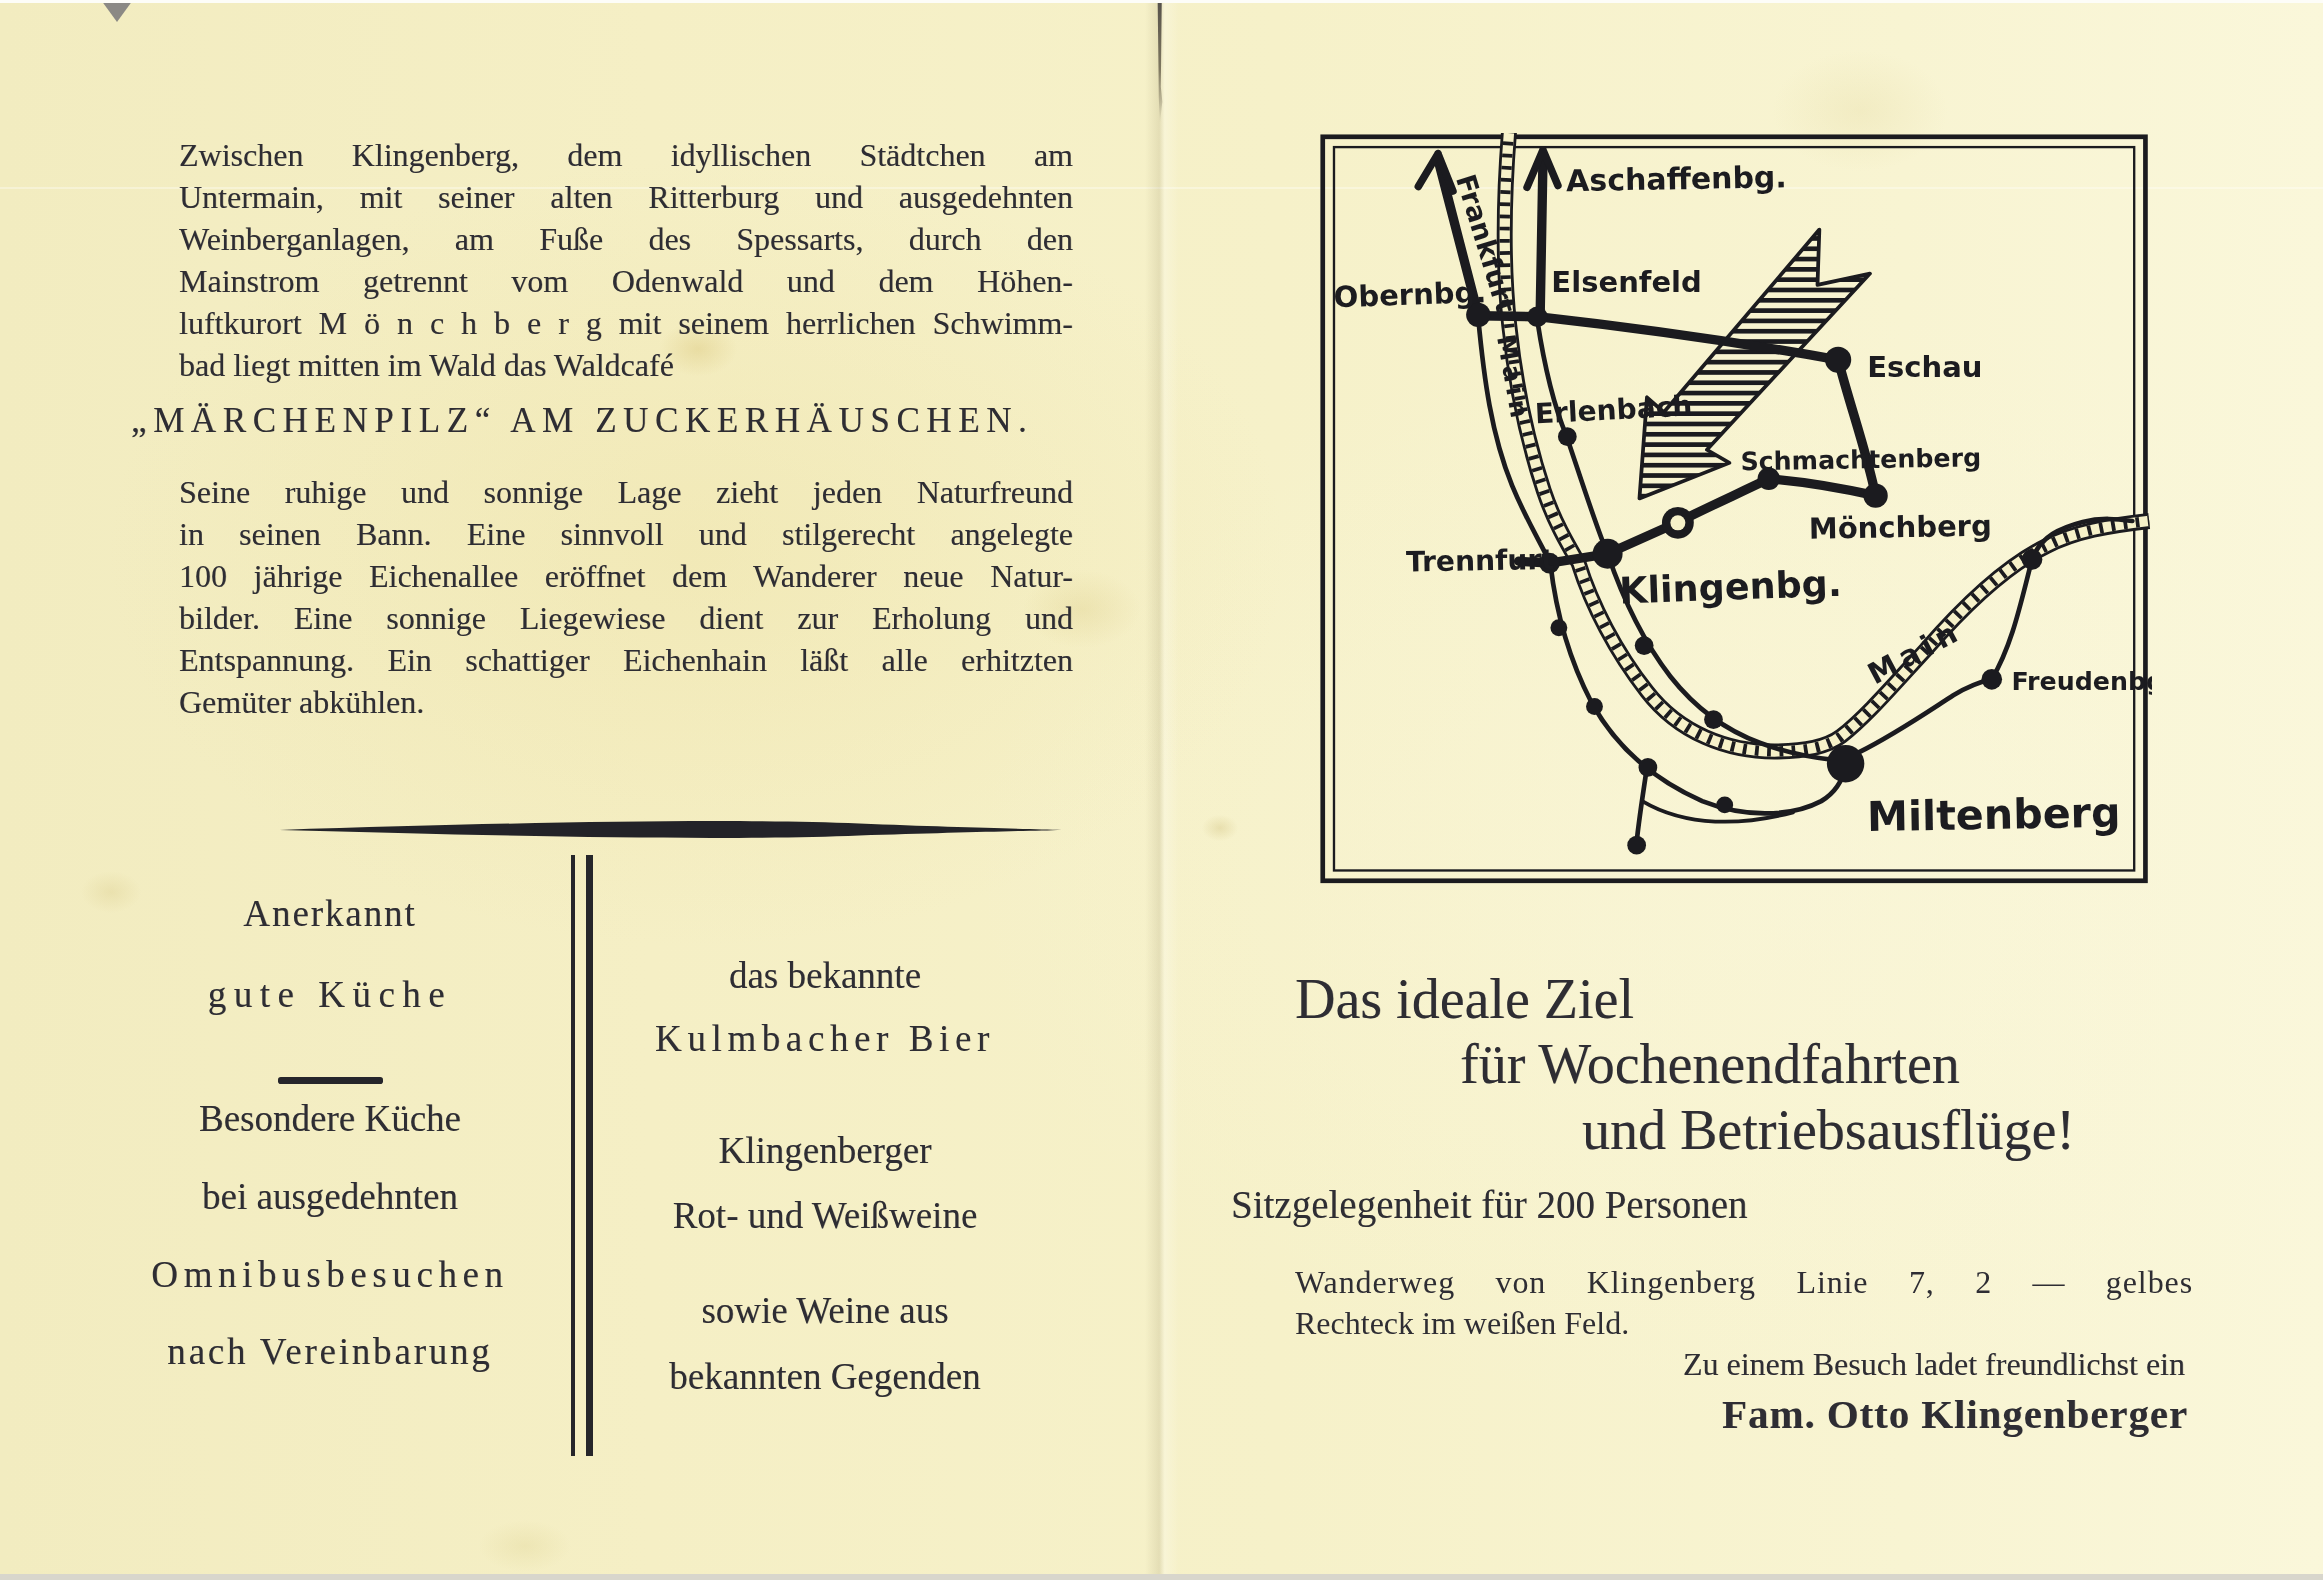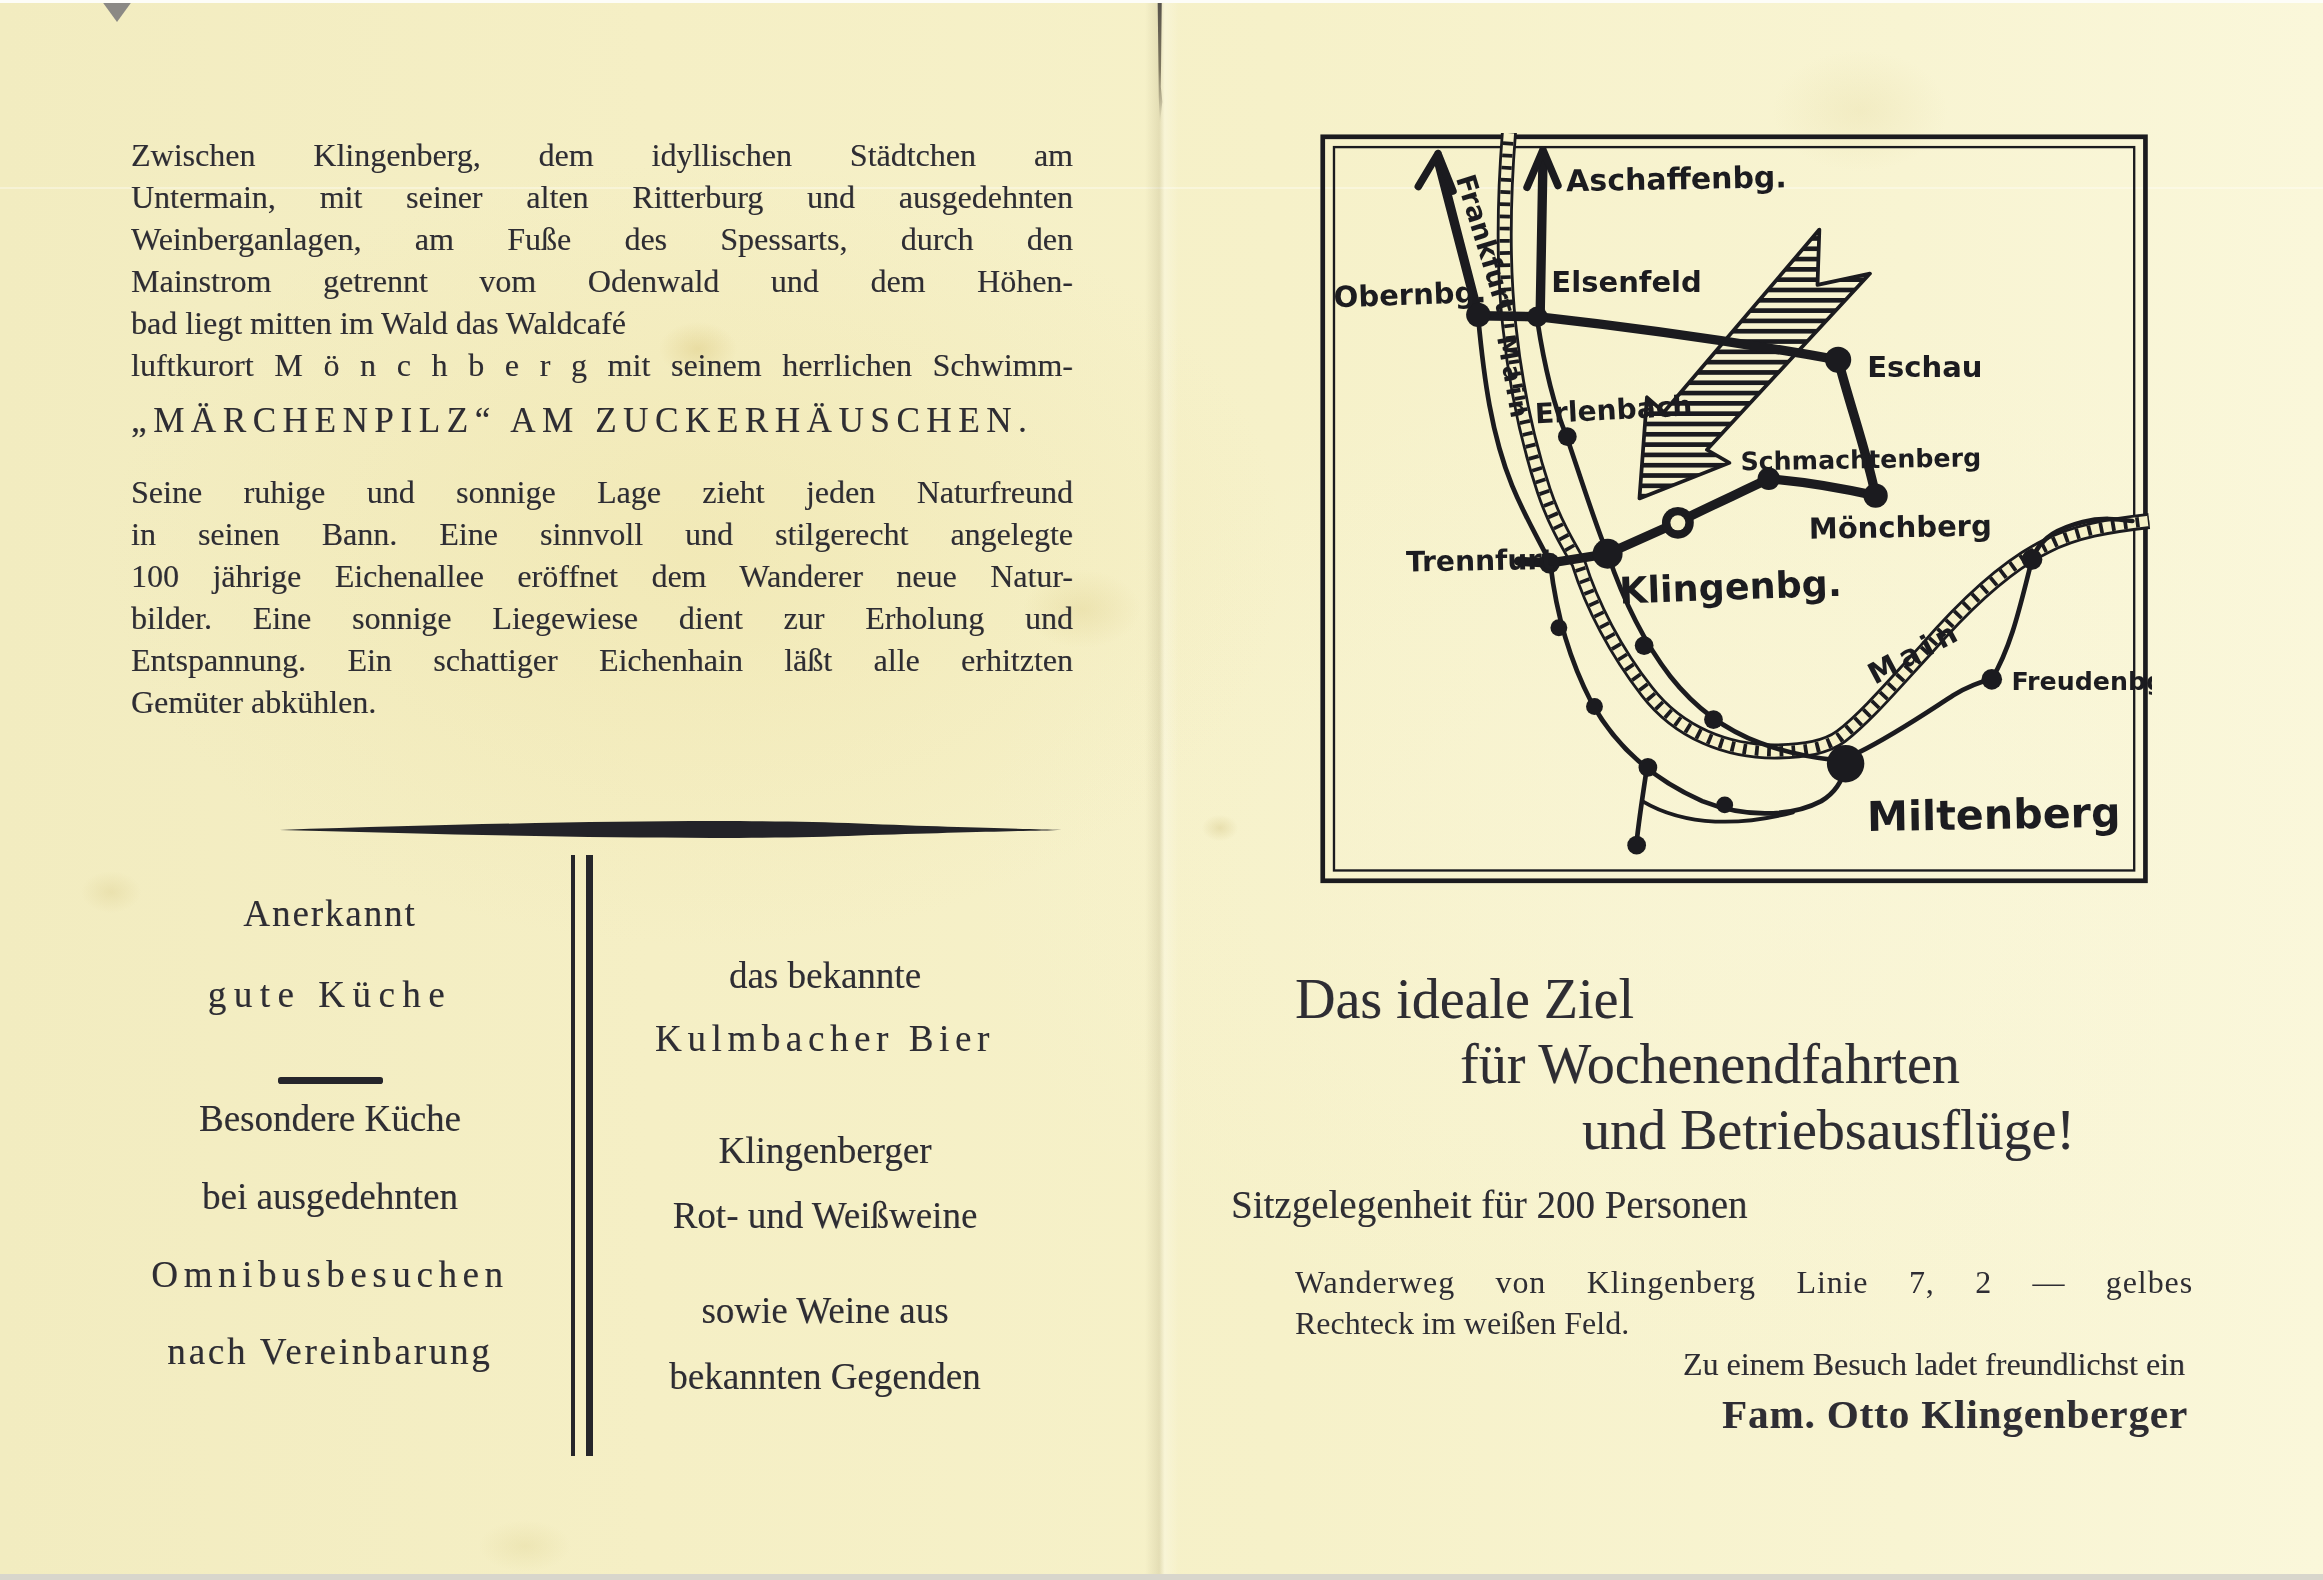--- a/index.html
+++ b/index.html
@@ -21,21 +21,21 @@
   .edge-top{position:absolute;left:0;top:0;width:2324px;height:2.8px;background:#fdfdf8;}
   .edge-bottom{position:absolute;left:0;bottom:0;width:2324px;height:6.6px;background:#d8d6cc;}
   .corner-mark{position:absolute;left:101px;top:0;width:0;height:0;
     border-left:16px solid transparent;border-right:16px solid transparent;border-top:22.5px solid #8b8984;}
   .fold-shadow{position:absolute;left:1145px;top:0;width:34px;height:1581px;pointer-events:none;
     background:linear-gradient(90deg, transparent, rgba(120,108,66,0.14) 42%, rgba(255,255,250,0.28) 58%, transparent);}
   .fold-mark{position:absolute;left:1155px;top:0;width:9.4px;height:124px;
     background:linear-gradient(180deg,#55514a 0%,#7d765f 55%, rgba(125,118,95,0) 100%);
     clip-path:polygon(28% 0,72% 0,62% 70%,78% 82%,52% 100%,40% 78%,38% 60%);}
   
-  .pline{position:relative;font-size:32px;line-height:42px;white-space:nowrap;}
+  .pline{position:relative;font-size:32px;line-height:42px;white-space:nowrap;margin-left:48px;}
   .para{position:absolute;width:942px;text-shadow:0.4px 0.4px 0.3px rgba(35,35,40,0.35);}
   .para .j{white-space:normal;text-align:justify;text-align-last:justify;}
   #para1{left:131px;top:134px;}
   #para2{left:131px;top:471px;}
   .headline{position:absolute;left:131px;top:401px;font-size:35px;letter-spacing:6.6px;white-space:nowrap;
     text-shadow:0.4px 0.4px 0.3px rgba(35,35,40,0.4);}
   .colline{position:absolute;font-size:37px;white-space:nowrap;text-align:center;
     text-shadow:0.4px 0.4px 0.3px rgba(35,35,40,0.35);}
   .lc{left:124px;width:412px;}
   .rc{left:600px;width:450px;}
@@ -65,22 +65,22 @@
   <div class="fold-mark"></div>
   <div class="corner-mark"></div>
   <div class="edge-top"></div>
   <div class="edge-bottom"></div>
 
   <div id="para1" class="para">
     <div class="pline j">Zwischen Klingenberg, dem idyllischen Städtchen am</div>
     <div class="pline j">Untermain, mit seiner alten Ritterburg und ausgedehnten</div>
     <div class="pline j">Weinberganlagen, am Fuße des Spessarts, durch den</div>
     <div class="pline j">Mainstrom getrennt vom Odenwald und dem Höhen-</div>
+    <div class="pline j">luftkurort M ö n c h b e r g mit seinem herrlichen Schwimm-</div>
     <div class="pline">bad liegt mitten im Wald das Waldcafé</div>
-    <div class="pline j">luftkurort M ö n c h b e r g mit seinem herrlichen Schwimm-</div>
   </div>
 
   <div class="headline">„MÄRCHENPILZ“ AM ZUCKERHÄUSCHEN.</div>
 
   <div id="para2" class="para">
     <div class="pline j">Seine ruhige und sonnige Lage zieht jeden Naturfreund</div>
     <div class="pline j">in seinen Bann. Eine sinnvoll und stilgerecht angelegte</div>
     <div class="pline j">100 jährige Eichenallee eröffnet dem Wanderer neue Natur-</div>
     <div class="pline j">bilder. Eine sonnige Liegewiese dient zur Erholung und</div>
     <div class="pline j">Entspannung. Ein schattiger Eichenhain läßt alle erhitzten</div>

